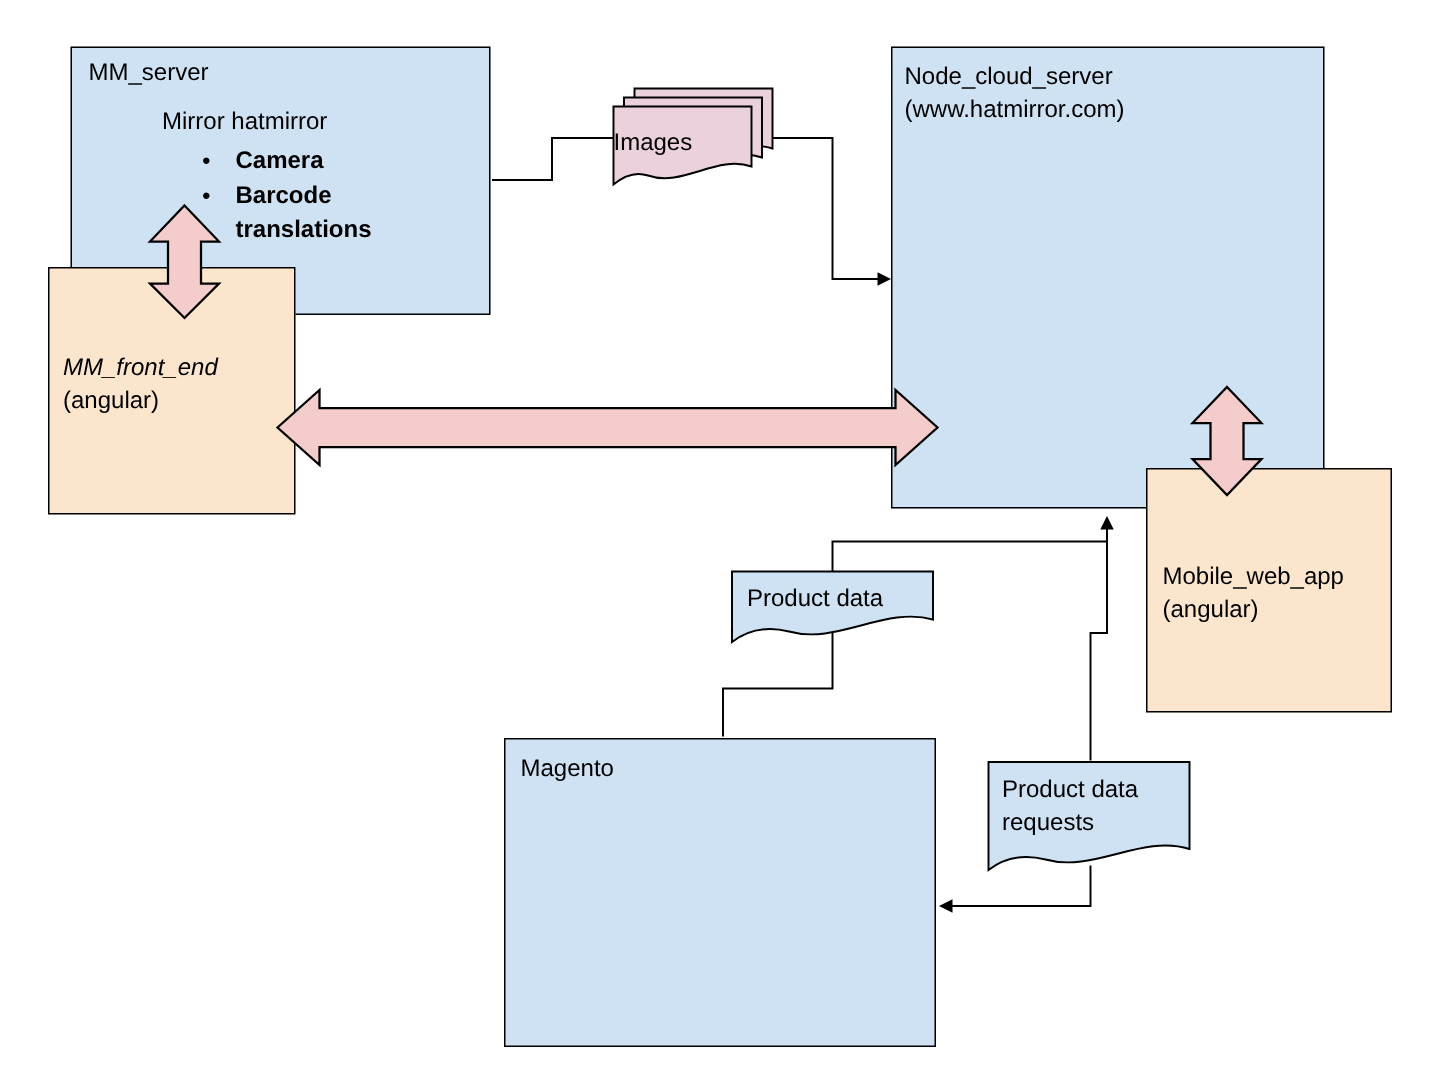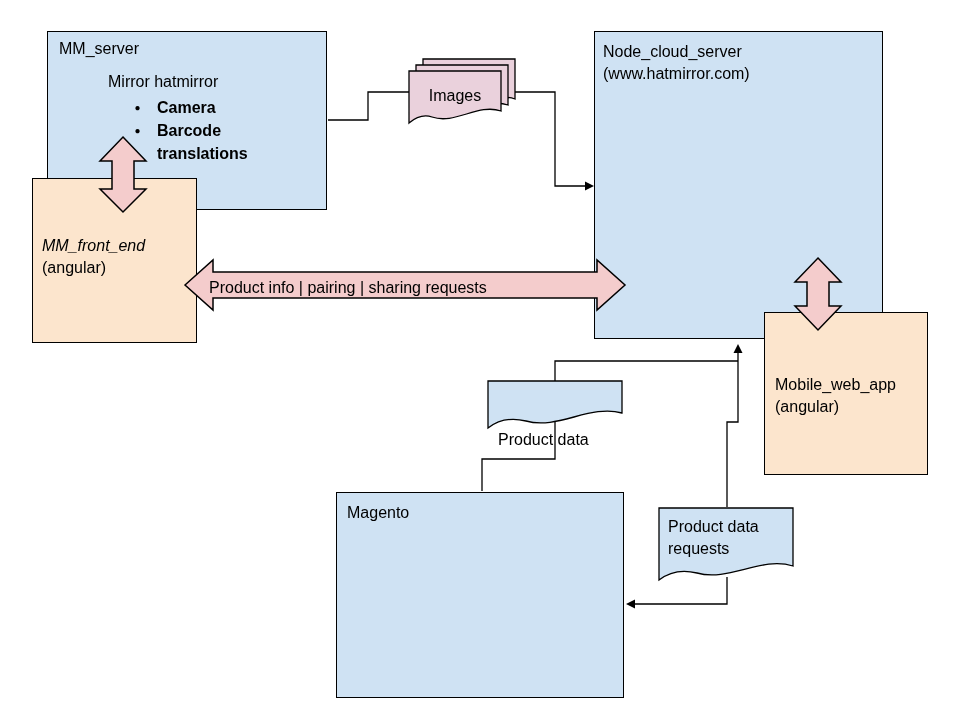--- a/index.html
+++ b/index.html
@@ -82,20 +82,19 @@
     <div class="lbl" style="left:603px;top:41px;">Node_cloud_server</div>
 
     <div class="lbl" style="left:42px;top:235px;font-style:italic;">MM_front_end</div>
     <div class="lbl" style="left:42px;top:257px;">(angular)</div>
 
     <div class="lbl" style="left:775px;top:374px;text-align:right;">Mobile_web_app</div>
     <div class="lbl" style="left:775px;top:396px;">(angular)</div>
 
     <div class="lbl" style="left:347px;top:502px;">Magento</div>
 
-    <div class="lbl" style="left:409px;top:85px;width:92px;text-align:center;">Images</div>
-    <div class="lbl" style="left:498px;top:389px;margin-top:40px;">Product data</div>
+    <div class="lbl" style="left:409px;top:85px;width:92px;text-align:left;">Images</div>
+    <div class="lbl" style="left:498px;top:389px;">Product data</div>
     <div class="lbl wrap" style="left:668px;top:516px;width:110px;">Product data requests</div>
 
-    <div class="lbl" style="left:209px;top:277px;">Product info | pairing | sharing requests</div>
   </div>
 
 </div>
 
 </body></html>

